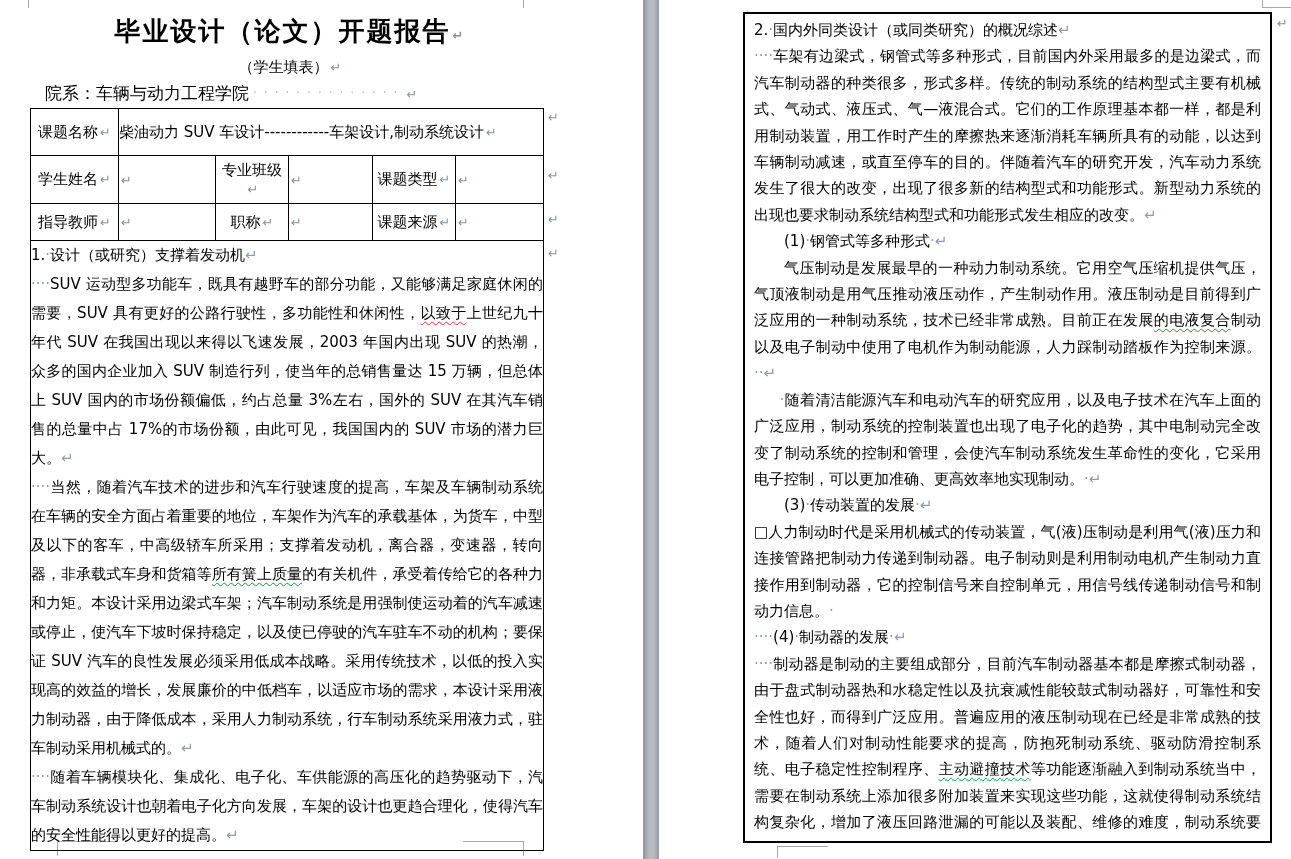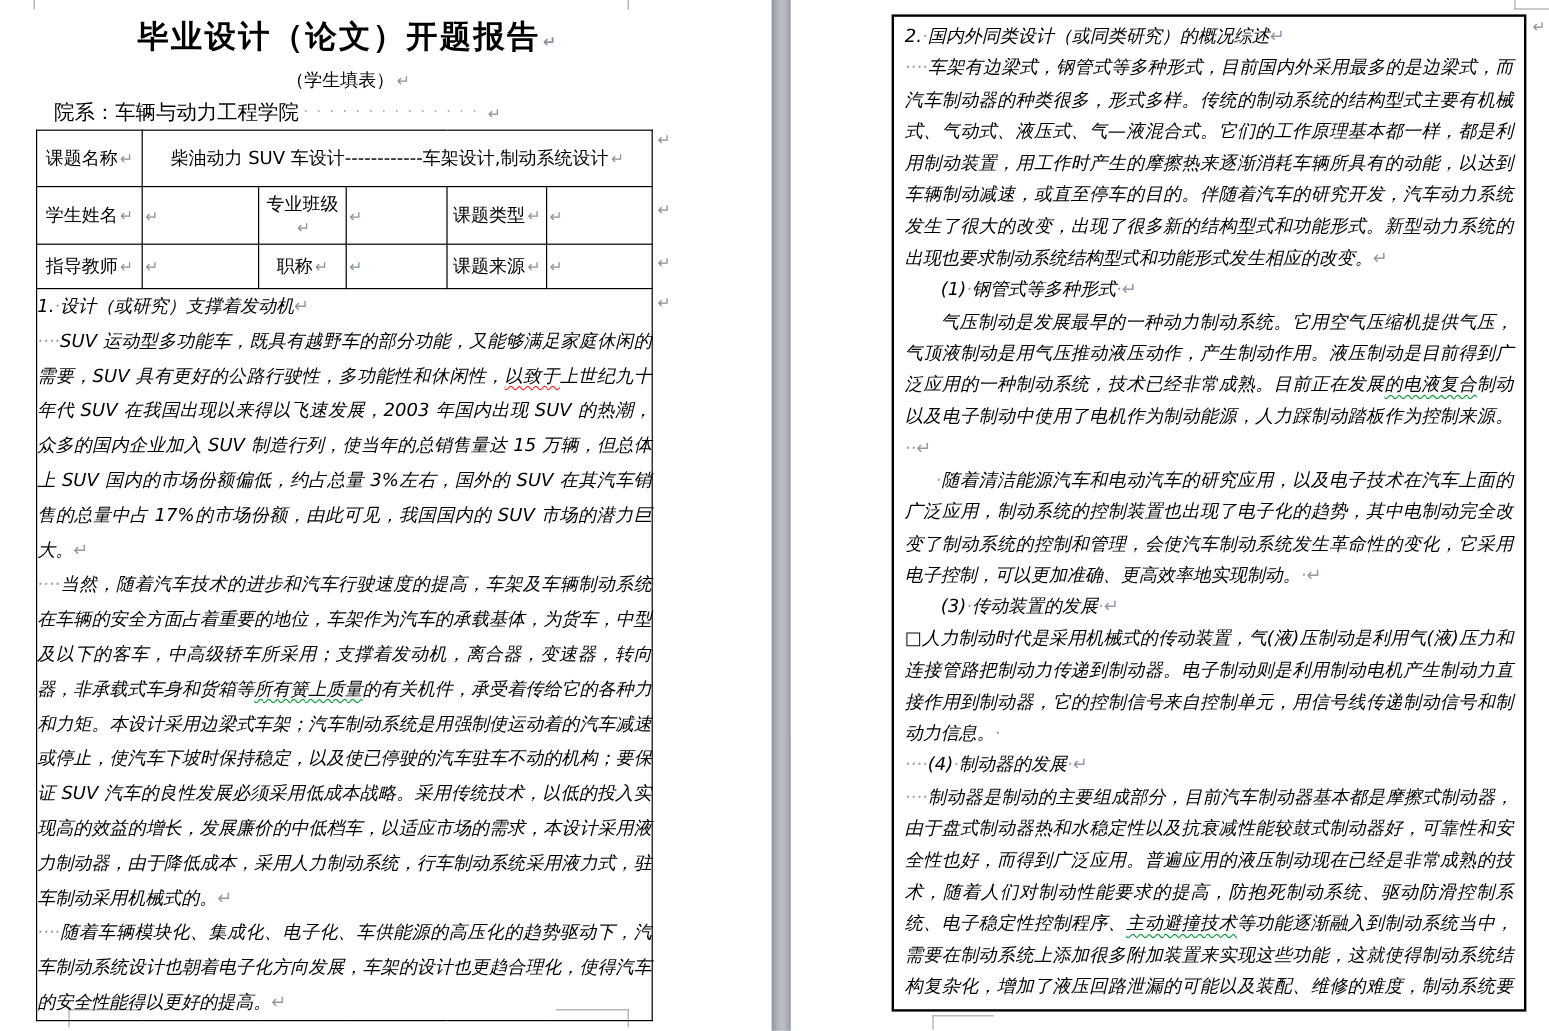--- a/index.html
+++ b/index.html
@@ -34,25 +34,25 @@
     text-decoration-color:#ff2a2a;text-decoration-thickness:1px;text-underline-offset:3px;}
   .seg-gs{text-decoration:underline;text-decoration-style:wavy;
     text-decoration-color:#0f9b3c;text-decoration-thickness:1px;text-underline-offset:3px;}
   .rowmark{position:absolute;color:#8a929c;font-size:13px;}
   
   table.info{position:absolute;left:30px;top:108px;width:513px;
     border-collapse:collapse;table-layout:fixed;}
   table.info td{border:1.5px solid #000;font-size:15px;vertical-align:middle;padding:0;}
   td.lbl{text-align:center;}
   td.val{vertical-align:top;padding:4px 0 0 5px;}
-  td.topic{text-align:center;margin-top:15px;}
+  td.topic{margin-top:15px;}
   tr.r1{height:47px;} tr.r2{height:48px;} tr.r3{height:37px;}
   td.content{height:589px;vertical-align:top;padding:5px 8px 0 9px;}
   
-  .para{font-size:15px;line-height:29px;text-align:justify;margin:0;font-style:italic;}
+  .para{font-size:15px;line-height:29px;text-align:justify;margin:0;}
   .page-r .para{line-height:26.4px;}
   .sub{padding-left:2em;text-align:left;}
   .ind2{text-indent:2em;}
   .ind17{text-indent:1.7em;}
   
   .box{position:absolute;left:84px;top:12px;width:529px;height:831px;
     border:2px solid #000;box-sizing:border-box;padding:3px 9px 0 9px;overflow:hidden;}
 </style>
 </head>
 <body>

